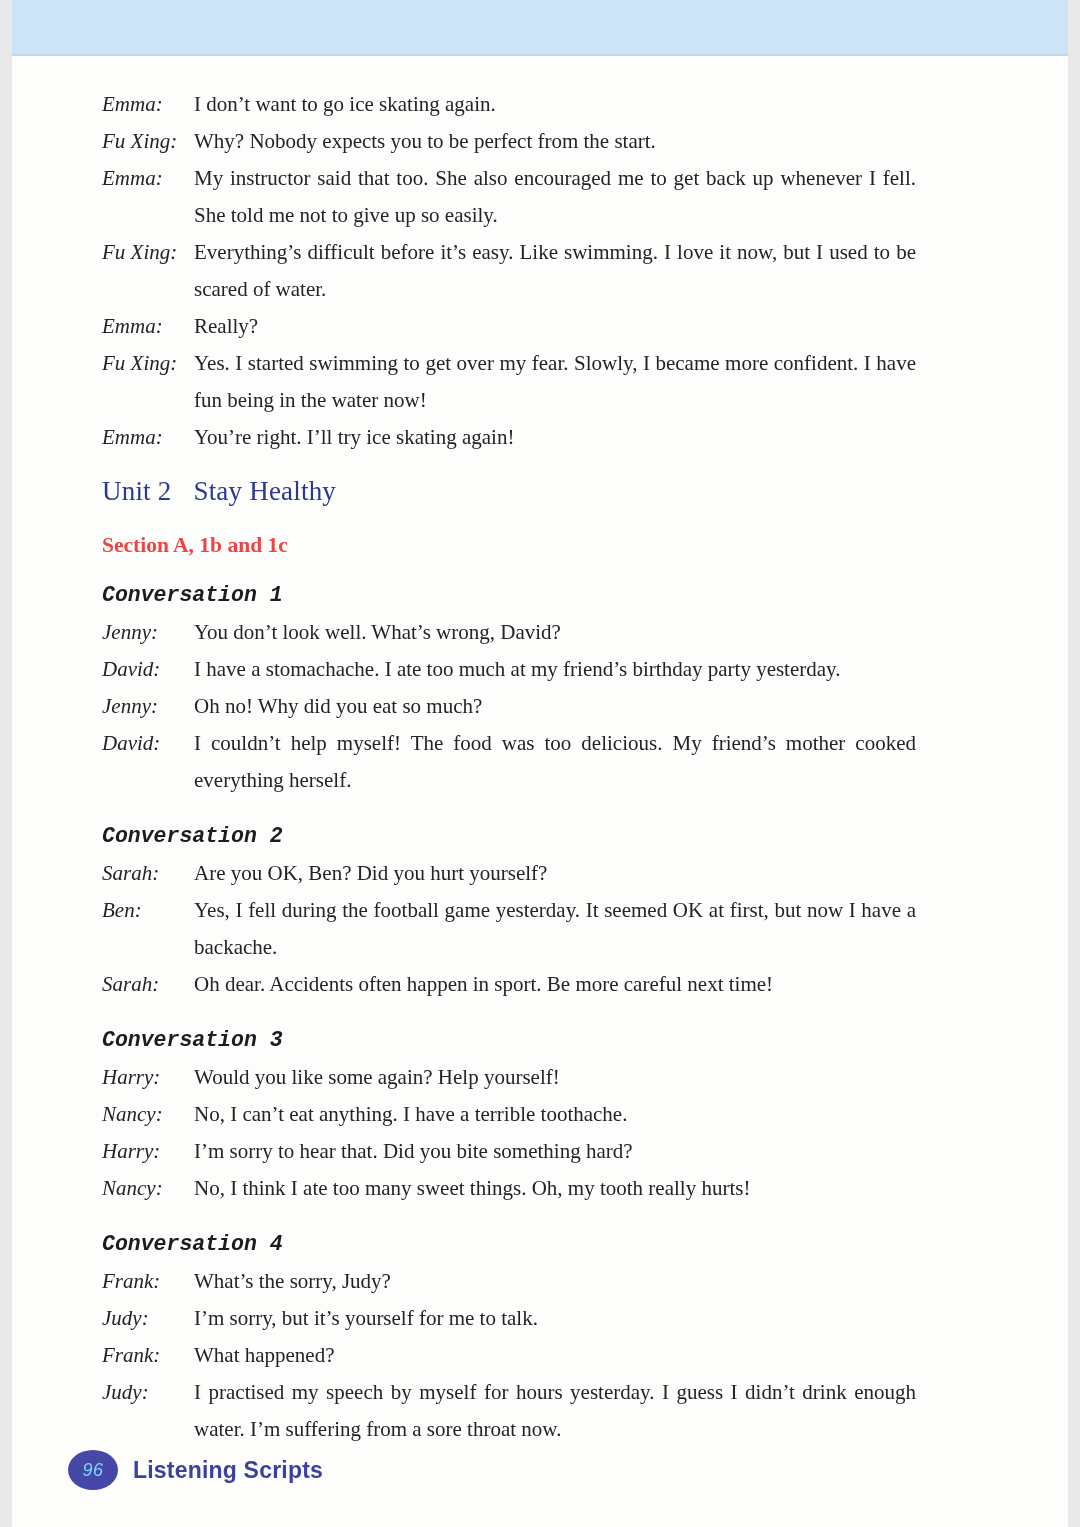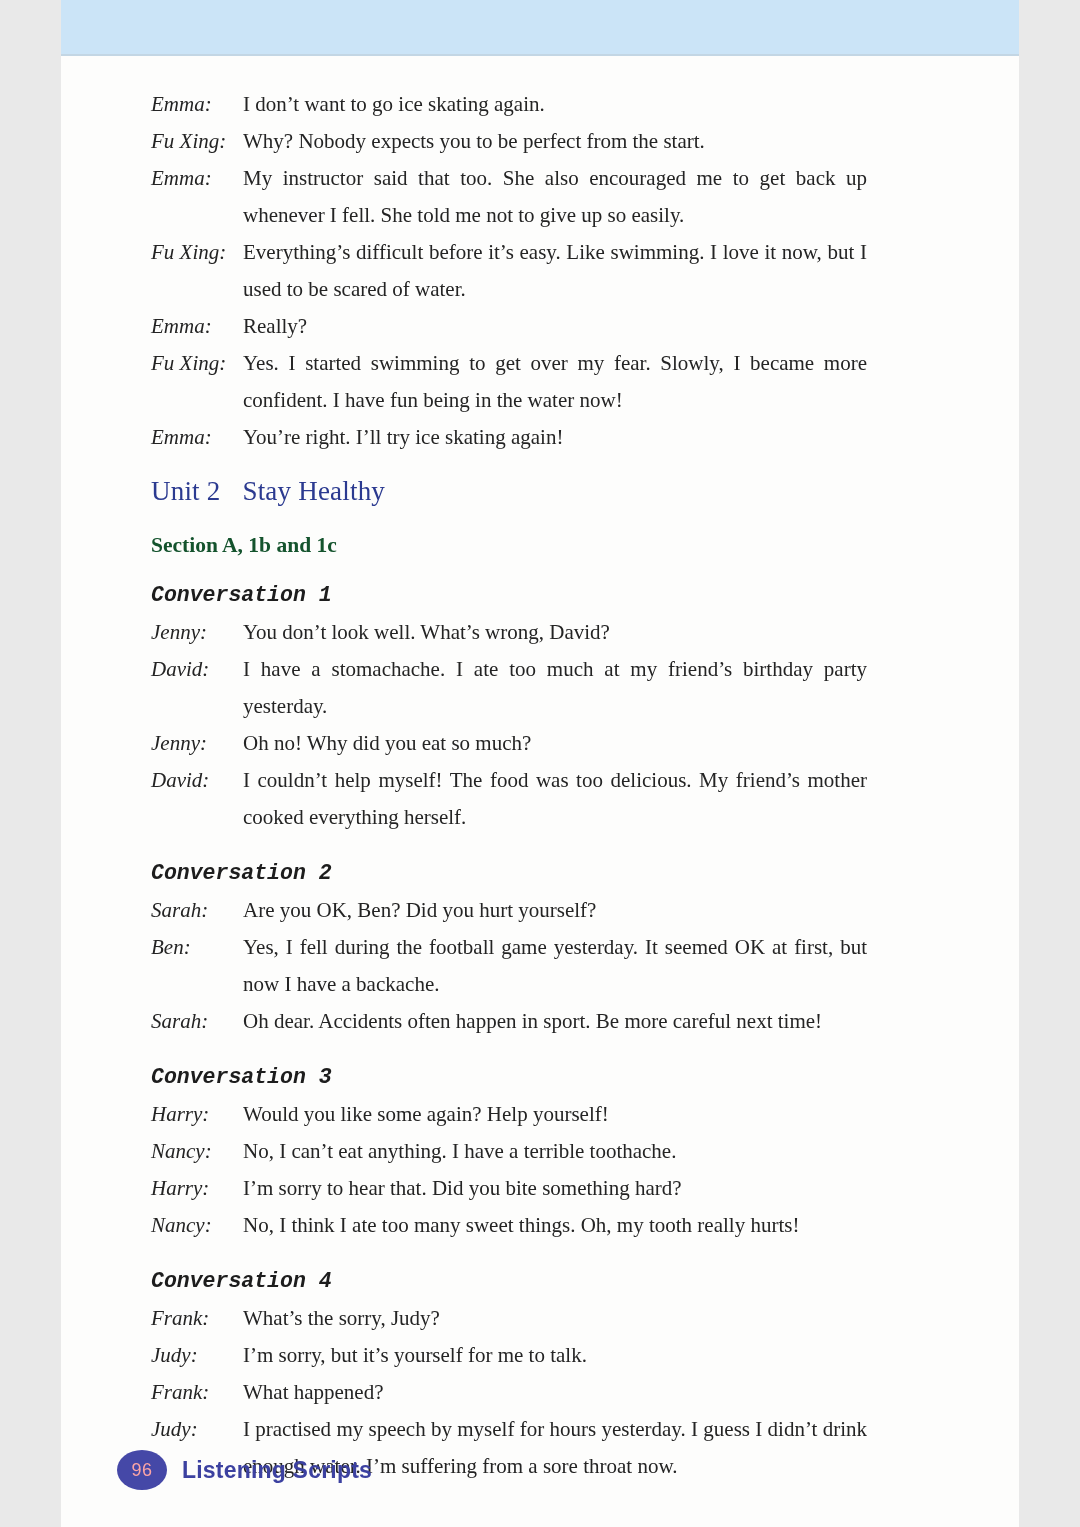--- a/index.html
+++ b/index.html
@@ -1,19 +1,19 @@
 <!DOCTYPE html>
 <html><head>
 <meta charset="utf-8">
 <style>
   * { margin: 0; padding: 0; box-sizing: border-box; }
   html, body { background: #e9e9e9; }
   .page {
     position: relative;
-    width: 958px;
+    width: 1056px;
     height: 1527px;
     background: #fdfdfc;
     font-family: "Liberation Serif", serif;
     color: #242424;
     overflow: hidden;
     margin: 0 auto;
   }
   .top-band {
     width: 100%;
     height: 56px;
@@ -44,21 +44,21 @@
     font-size: 27px;
     font-weight: normal;
     color: #2b3a90;
     letter-spacing: 0.2px;
   }
   .unit-heading .unit-label { margin-right: 22px; }
   .section-heading {
     margin-top: 26px;
     font-size: 21.5px;
     font-weight: bold;
-    color: #14532d;
+    color: #ef4444;
   }
   .conversation-block { margin-top: 0; }
   .conversation-heading {
     margin-top: 25px;
     margin-bottom: 7px;
     font-size: 21.5px;
     font-weight: bold;
     font-style: italic;
     color: #1d1d1d;
     font-family: Liberation Mono, monospace;
@@ -69,26 +69,27 @@
     top: 1450px;
     display: flex;
     align-items: center;
     font-family: "Liberation Sans", sans-serif;
   }
   .page-badge {
     width: 50px;
     height: 40px;
     border-radius: 50%;
     background: #4548a7;
-    color: #fca5a5;
+    color: #7dd3fc;
     font-size: 18px;
     display: flex;
     align-items: center;
     justify-content: center;
     letter-spacing: 0.5px;
+    font-style: italic;
   }
   .footer-label {
     margin-left: 15px;
     color: #3c41a0;
     font-size: 23px;
     font-weight: bold;
     letter-spacing: 0.2px;
     text-align: center;
   }
 </style>

